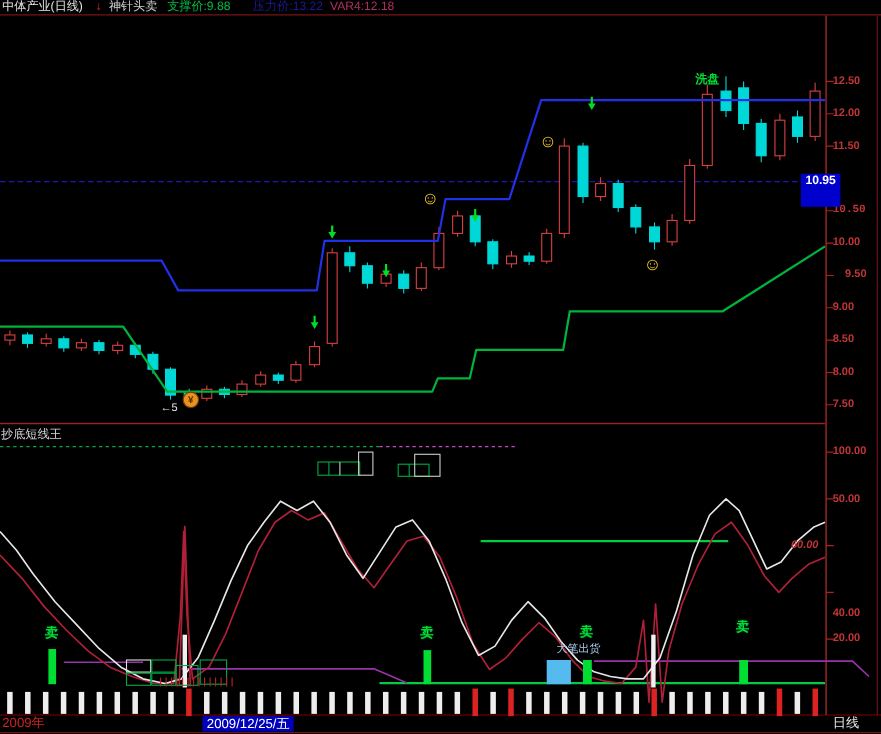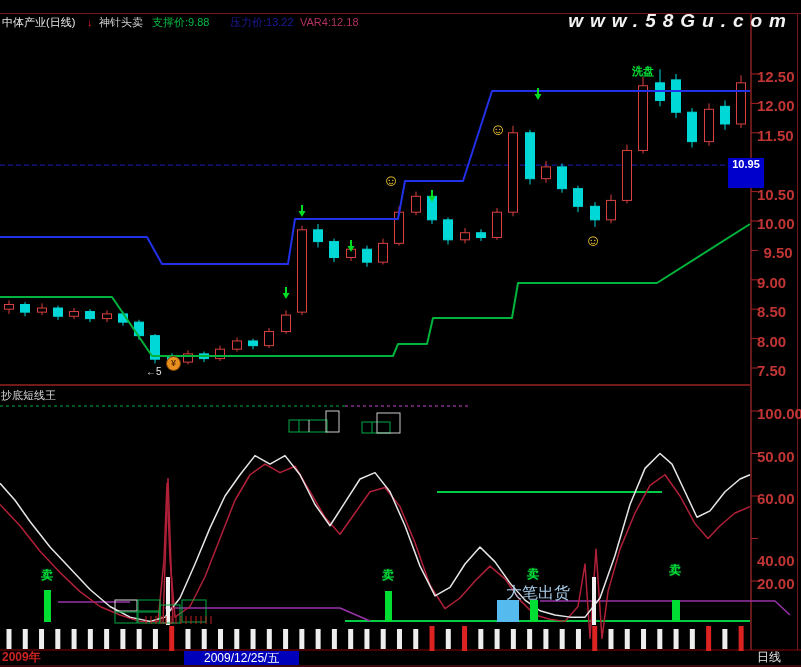--- a/index.html
+++ b/index.html
@@ -1,50 +1,50 @@
 <!DOCTYPE html>
 <html><head>
 <meta charset="utf-8">
 <style>
   html,body{margin:0;padding:0;background:#000;}
   #app{position:relative;width:801px;height:667px;background:#000;overflow:hidden;
        font-family:"Liberation Sans","DejaVu Sans",sans-serif;}
   .abs{position:absolute;white-space:nowrap;}
   
-  #topbar{position:absolute;left:0;top:16px;width:801px;height:13px;font-size:11px;line-height:13px;}
+  #topbar{position:absolute;left:0;top:0;width:801px;height:13px;font-size:11px;line-height:13px;}
   .t-title{left:2px;color:#e8e8e8;}
   .t-icon{left:87px;color:#ee2222;font-weight:bold;}
   .t-signal{left:99px;color:#cfcfcf;}
   .t-support{left:152px;color:#00bb44;}
   .t-pressure{left:230px;color:#1b1b99;}
   .t-var4{left:300px;color:#b03060;}
   
   #watermark{position:absolute;right:8px;top:8px;text-align:right;font-style:italic;font-weight:bold;}
   #watermark .wm1{font-size:23px;color:#f2f2f2;letter-spacing:1px;}
   #watermark .wm1 .yel{color:#ffee00;}
   #watermark .wm2{font-size:19px;color:#f2f2f2;letter-spacing:7px;margin-top:2px;}
   
-  .pricelab{position:absolute;left:757px;width:42px;font-size:15px;font-weight:bold;color:#c23535;}
+  .pricelab{position:absolute;left:757px;width:42px;font-size:10px;font-weight:bold;color:#c23535;}
   .pricetag{position:absolute;left:728px;width:36px;height:30px;background:#0000cc;color:#fff;
             font-size:11px;font-weight:bold;text-align:center;line-height:13px;}
   
   #panelhead{position:absolute;left:0;top:389px;width:609px;height:13px;font-size:11px;line-height:12px;}
   .p-name{left:1px;color:#d8d8d8;}
   
   .selllab{position:absolute;color:#00dd33;font-size:12px;font-weight:bold;text-shadow:0 0 2px #063;}
   .washlab{position:absolute;color:#00dd33;font-size:11px;font-weight:bold;}
-  .dumplab{position:absolute;color:#a8cce8;font-size:16px;}
+  .dumplab{position:absolute;color:#a8cce8;font-size:10px;}
   .backlab{position:absolute;color:#e8e8e8;font-size:10px;}
   .smiley{position:absolute;color:#ffd230;font-size:16px;line-height:14px;}
   .coin{position:absolute;width:13px;height:13px;border-radius:50%;background:#e89020;
         border:1px solid #7a3c00;color:#5a2d00;font-size:9px;text-align:center;line-height:12px;font-weight:bold;}
   
   #daterow{position:absolute;left:0;top:650px;width:801px;height:17px;font-size:12px;line-height:15px;}
-  .d-year{left:2px;color:#cc2222;font-weight:bold;}
-  .d-box{left:184px;top:1px;background:#0000bb;color:#ffffff;padding:0 20px;height:14px;line-height:14px;}
+  .d-year{left:2px;color:#cc2222;font-weight:normal;}
+  .d-box{left:184px;top:1px;background:#0000bb;color:#ffffff;padding:0 4px;height:14px;line-height:14px;}
   .d-period{left:757px;color:#e8e8e8;}
   svg{position:absolute;left:0;top:0;}
 </style>
 </head>
 <body>
 
 <div id="app">
 
   <svg id="chart" width="801" height="667">
       <line x1="0" y1="13.5" x2="801" y2="13.5" stroke="#771515" stroke-width="1"></line>
@@ -268,42 +268,41 @@
   <div id="topbar">
     <span class="abs t-title">中体产业(日线)</span>
     <span class="abs t-icon">↓</span>
     <span class="abs t-signal">神针头卖</span>
     <span class="abs t-support">支撑价:9.88</span>
     <span class="abs t-pressure">压力价:13.22</span>
     <span class="abs t-var4">VAR4:12.18</span>
   </div>
 
   <div id="watermark">
-    <div class="wm2">www.58Gu.com</div>
   </div>
 
   <div id="overlay">
       <div class="abs selllab" style="left: 41px; top: 567px;">卖</div>
       <div class="abs selllab" style="left: 382px; top: 567px;">卖</div>
       <div class="abs selllab" style="left: 527px; top: 566px;">卖</div>
       <div class="abs selllab" style="left: 669px; top: 562px;">卖</div>
       <div class="abs pricelab" style="left: 757px; top: 68px;">12.50</div>
       <div class="abs pricelab" style="left: 757px; top: 97.4px;">12.00</div>
       <div class="abs pricelab" style="left: 757px; top: 126.8px;">11.50</div>
-      <div class="abs pricelab" style="left: 757px; top: 185.6px;">10.50</div>
+      <div class="abs pricelab" style="left: 757px; top: 185.6px; font-family: Liberation Mono, monospace;">10.50</div>
       <div class="abs pricelab" style="left: 757px; top: 215px;">10.00</div>
       <div class="abs pricelab" style="left: 757px; top: 244.4px; text-align: center;">9.50</div>
       <div class="abs pricelab" style="left: 757px; top: 273.8px;">9.00</div>
       <div class="abs pricelab" style="left: 757px; top: 303.2px;">8.50</div>
       <div class="abs pricelab" style="left: 757px; top: 332.6px;">8.00</div>
       <div class="abs pricelab" style="left: 757px; top: 362px;">7.50</div>
       <div class="abs pricetag" style="left: 728px; top: 158.14px;">10.95</div>
       <div class="abs pricelab" style="left: 757px; top: 405px;">100.00</div>
       <div class="abs pricelab" style="left: 757px; top: 447.5px;">50.00</div>
-      <div class="abs pricelab" style="left: 757px; top: 490px;">60.00</div>
+      <div class="abs pricelab" style="left: 719px; top: 490px; font-style: italic;">60.00</div>
       <div class="abs pricelab" style="left: 757px; top: 532.5px; margin-top: 19px;">40.00</div>
       <div class="abs pricelab" style="left: 757px; top: 575px;">20.00</div>
       <div class="abs smiley" style="left: 383px; top: 174px;">☺</div>
       <div class="abs smiley" style="left: 490px; top: 123px;">☺</div>
       <div class="abs smiley" style="left: 585px; top: 234px;">☺</div>
       <div class="abs coin" style="left: 166px; top: 356px;">¥</div>
     </div>
 
   <div id="panelhead">
     <span class="abs p-name">抄底短线王</span>

